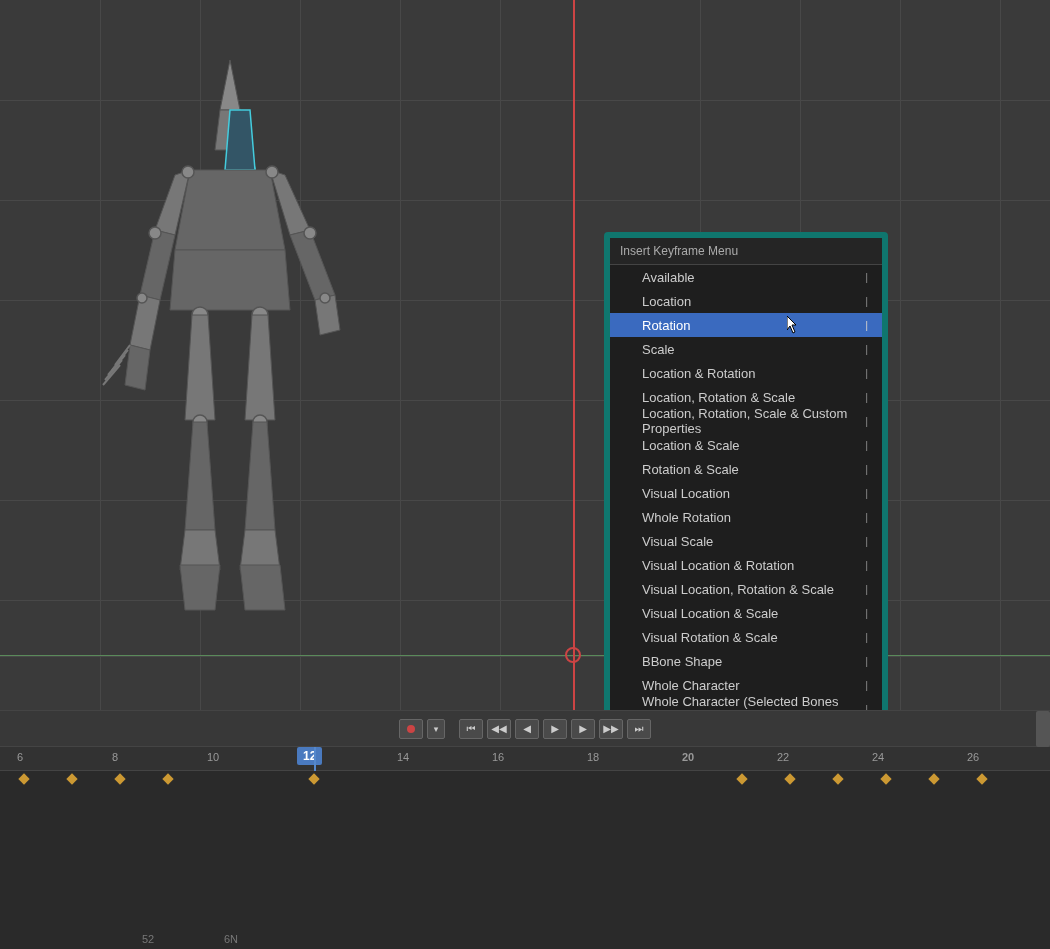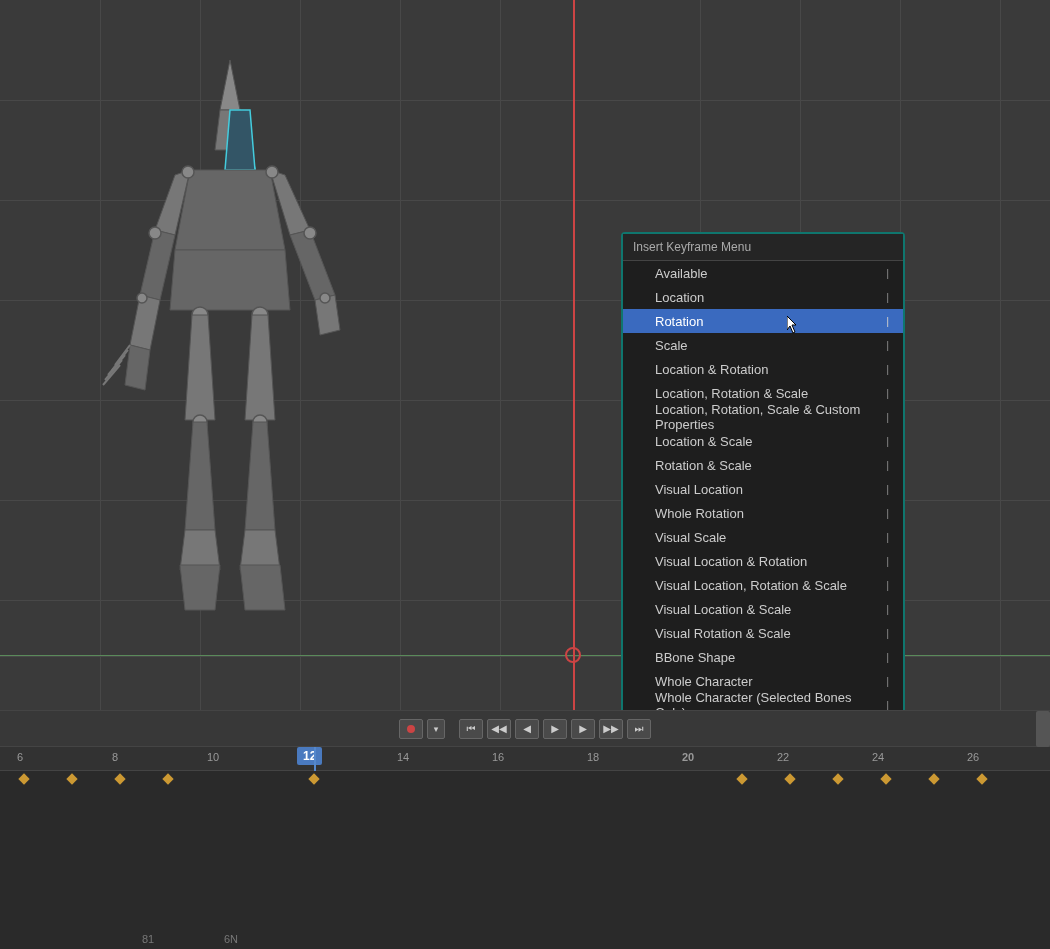--- a/index.html
+++ b/index.html
@@ -73,24 +73,24 @@
       left: 565px;
       border: 2px solid #cc4444;
       border-radius: 50%;
       background: transparent;
     }
 
     
     .keyframe-menu {
       position: absolute;
       top: 232px;
-      left: 621px;
+      left: 604px;
       width: 284px;
       background: #1e1e1e;
-      border: 2px solid #0f766e;
+      border: 6px solid #0f766e;
       border-radius: 4px;
       z-index: 100;
     }
 
     .menu-title {
       padding: 6px 10px;
       color: #aaa;
       font-size: 12px;
       border-bottom: 1px solid #444;
       background: #252525;
@@ -491,15 +491,15 @@
     <div class="keyframe-diamond" style="top:4px; left:164px;"></div>
     <div class="keyframe-diamond" style="top:4px; left:310px;"></div>
     <div class="keyframe-diamond" style="top:4px; left:738px;"></div>
     <div class="keyframe-diamond" style="top:4px; left:786px;"></div>
     <div class="keyframe-diamond" style="top:4px; left:834px;"></div>
     <div class="keyframe-diamond" style="top:4px; left:882px;"></div>
     <div class="keyframe-diamond" style="top:4px; left:930px;"></div>
     <div class="keyframe-diamond" style="top:4px; left:978px;"></div>
   </div>
 
-  <span class="bottom-text" style="left:142px; bottom:4px;">81</span>
+  <span class="bottom-text" style="left:142px; bottom:4px;">52</span>
   <span class="bottom-text" style="left:224px; bottom:4px;">6N</span>
 </div>
 
 </body></html>

